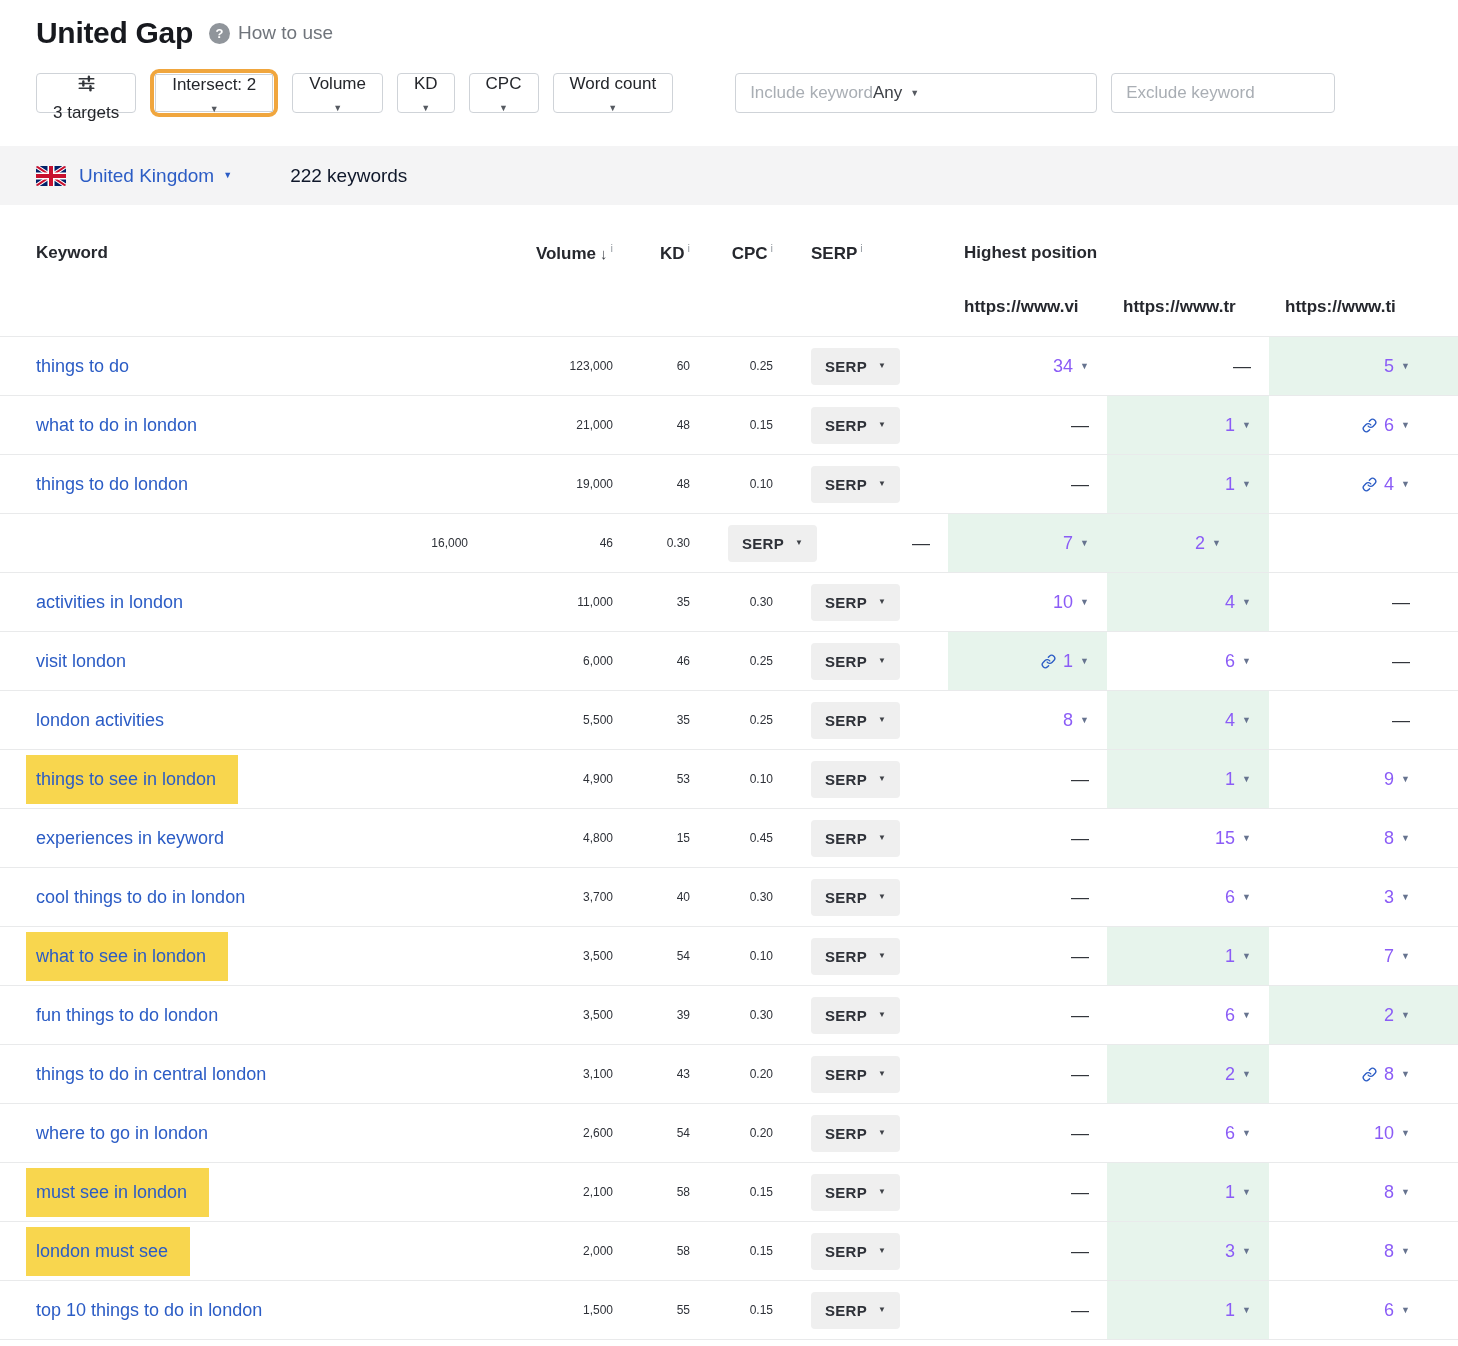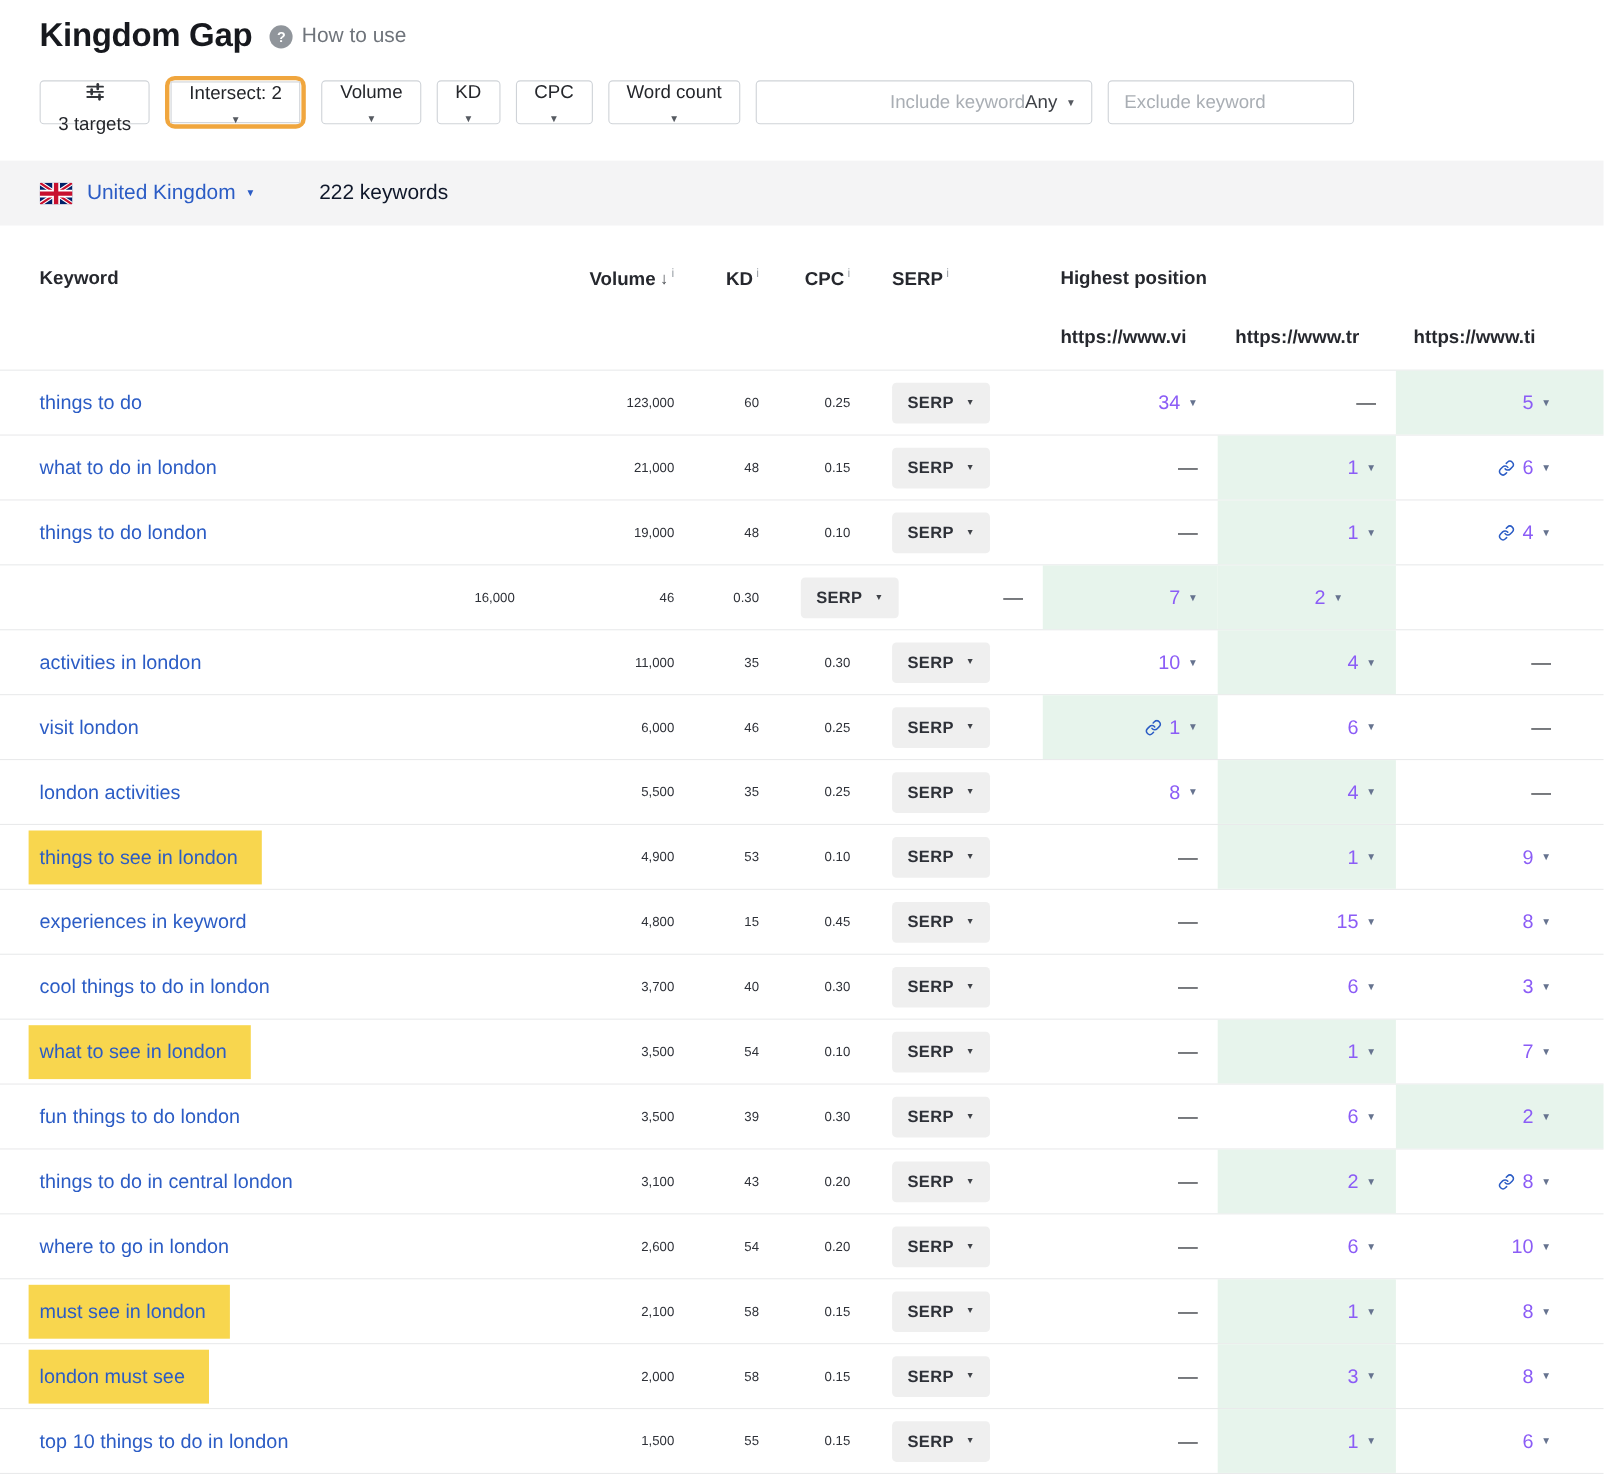--- a/index.html
+++ b/index.html
@@ -27,21 +27,21 @@
     font-family:inherit;
     flex-direction:column;
   }
   .caret { font-size:9px; color:#565a61; line-height:1; }
   .annotation { border:4px solid #f0a63e; border-radius:9px; padding:1px; display:inline-flex; }
   .annotation .btn { height:38px; border-radius:0; }
   .input {
     height:40px; border:1px solid #cfd3d8; border-radius:4px; background:#fff;
     display:flex; align-items:center; padding:0 14px; font-size:17px; cursor:text;
   }
-  .input-include { width:306px; justify-content:flex-end; }
+  .input-include { width:362px; justify-content:flex-start;margin-left:48px; }
   .input-exclude { width:224px; }
   .placeholder { color:#a9aeb4; }
   .any-wrap { display:inline-flex; align-items:center; gap:8px; color:#3d4046; cursor:pointer; }
   
   .countrybar { margin-top:28px; height:59px; background:#f4f4f5; display:flex; align-items:center; padding:0 36px; }
   .flag { display:inline-flex; border-radius:2px; overflow:hidden; line-height:0; }
   .country { display:inline-flex; align-items:center; gap:9px; margin-left:13px; color:#2b5cc5; font-size:19px; cursor:pointer; }
   .caret-blue { color:#2b5cc5; }
   .kw-count { margin-left:58px; color:#0f172a; font-size:19px; }
   
@@ -81,21 +81,21 @@
   .caret-pos { font-size:9px; color:#66738f; margin-left:7px; }
   .pos-link { display:inline-flex; margin-right:7px; line-height:0; }
   .dash { color:#33363c; cursor:default; }
 </style>
 </head>
 <body>
 
 <div class="page">
 
   <div class="topbar">
-    <h1>Kingdom Gap</h1>
+    <h1>United Gap</h1>
     <span class="help-icon">?</span>
     <span class="help-label">How to use</span>
   </div>
 
   <div class="filterbar">
     <button class="btn">
       <span style="display:inline-flex;line-height:0;">
         <svg width="19" height="19" viewBox="0 0 24 24" fill="none" stroke="#33363b" stroke-width="2.2" stroke-linecap="round">
           <line x1="3" y1="6" x2="21" y2="6"></line>
             <line x1="3" y1="12" x2="21" y2="12"></line>

